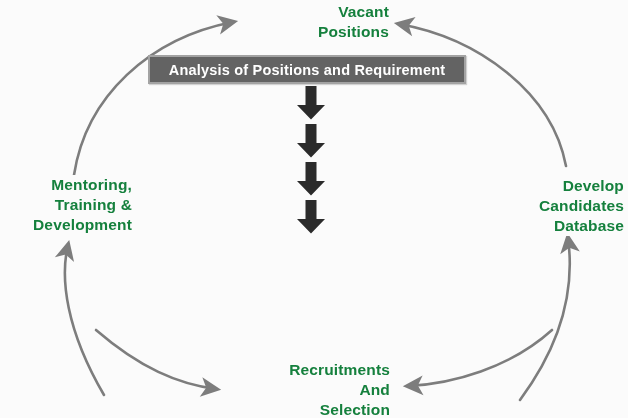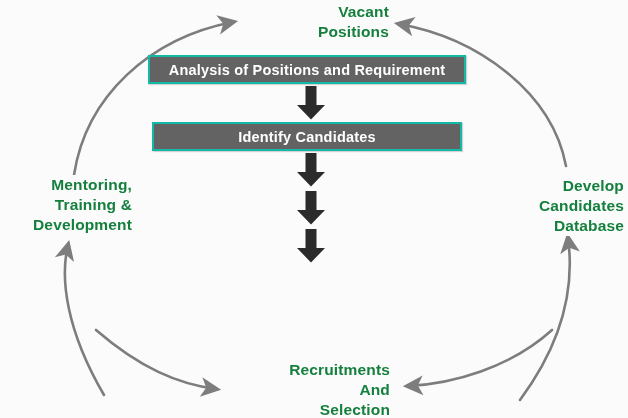--- a/index.html
+++ b/index.html
@@ -68,21 +68,21 @@
   .step-row {
     position: relative;
     width: 628px;
     height: 29px;
   }
   .step-box {
     position: absolute;
     top: 0;
     height: 29px;
     background: #636363;
-    border: 2px solid #14b8a6;
+    border: 2px solid #a3a3a3;
     box-sizing: border-box;
     display: flex;
     align-items: center;
     justify-content: center;
     color: #ffffff;
     font-weight: bold;
     font-size: 14.5px;
     letter-spacing: 0.2px;
     box-shadow: 1px 1px 1px rgba(0,0,0,0.16);
   }
@@ -152,23 +152,20 @@
     <div class="step-row">
       <div class="step-box wide">Analysis of Positions and Requirement</div>
     </div>
 
     <div class="arrow-row">
       <svg class="block-arrow" viewBox="0 0 34 34" xmlns="http://www.w3.org/2000/svg">
         <path d="M11.5,0 L22.5,0 L22.5,19 L31,19 L17,33.5 L3,19 L11.5,19 Z" fill="#2b2b2b"></path>
       </svg>
     </div>
 
-    <div class="step-row">
-      <div class="step-box narrow">Identify Candidates</div>
-    </div>
 
     <div class="arrow-row">
       <svg class="block-arrow" viewBox="0 0 34 34" xmlns="http://www.w3.org/2000/svg">
         <path d="M11.5,0 L22.5,0 L22.5,19 L31,19 L17,33.5 L3,19 L11.5,19 Z" fill="#2b2b2b"></path>
       </svg>
     </div>
 
 
     <div class="arrow-row">
       <svg class="block-arrow" viewBox="0 0 34 34" xmlns="http://www.w3.org/2000/svg">

